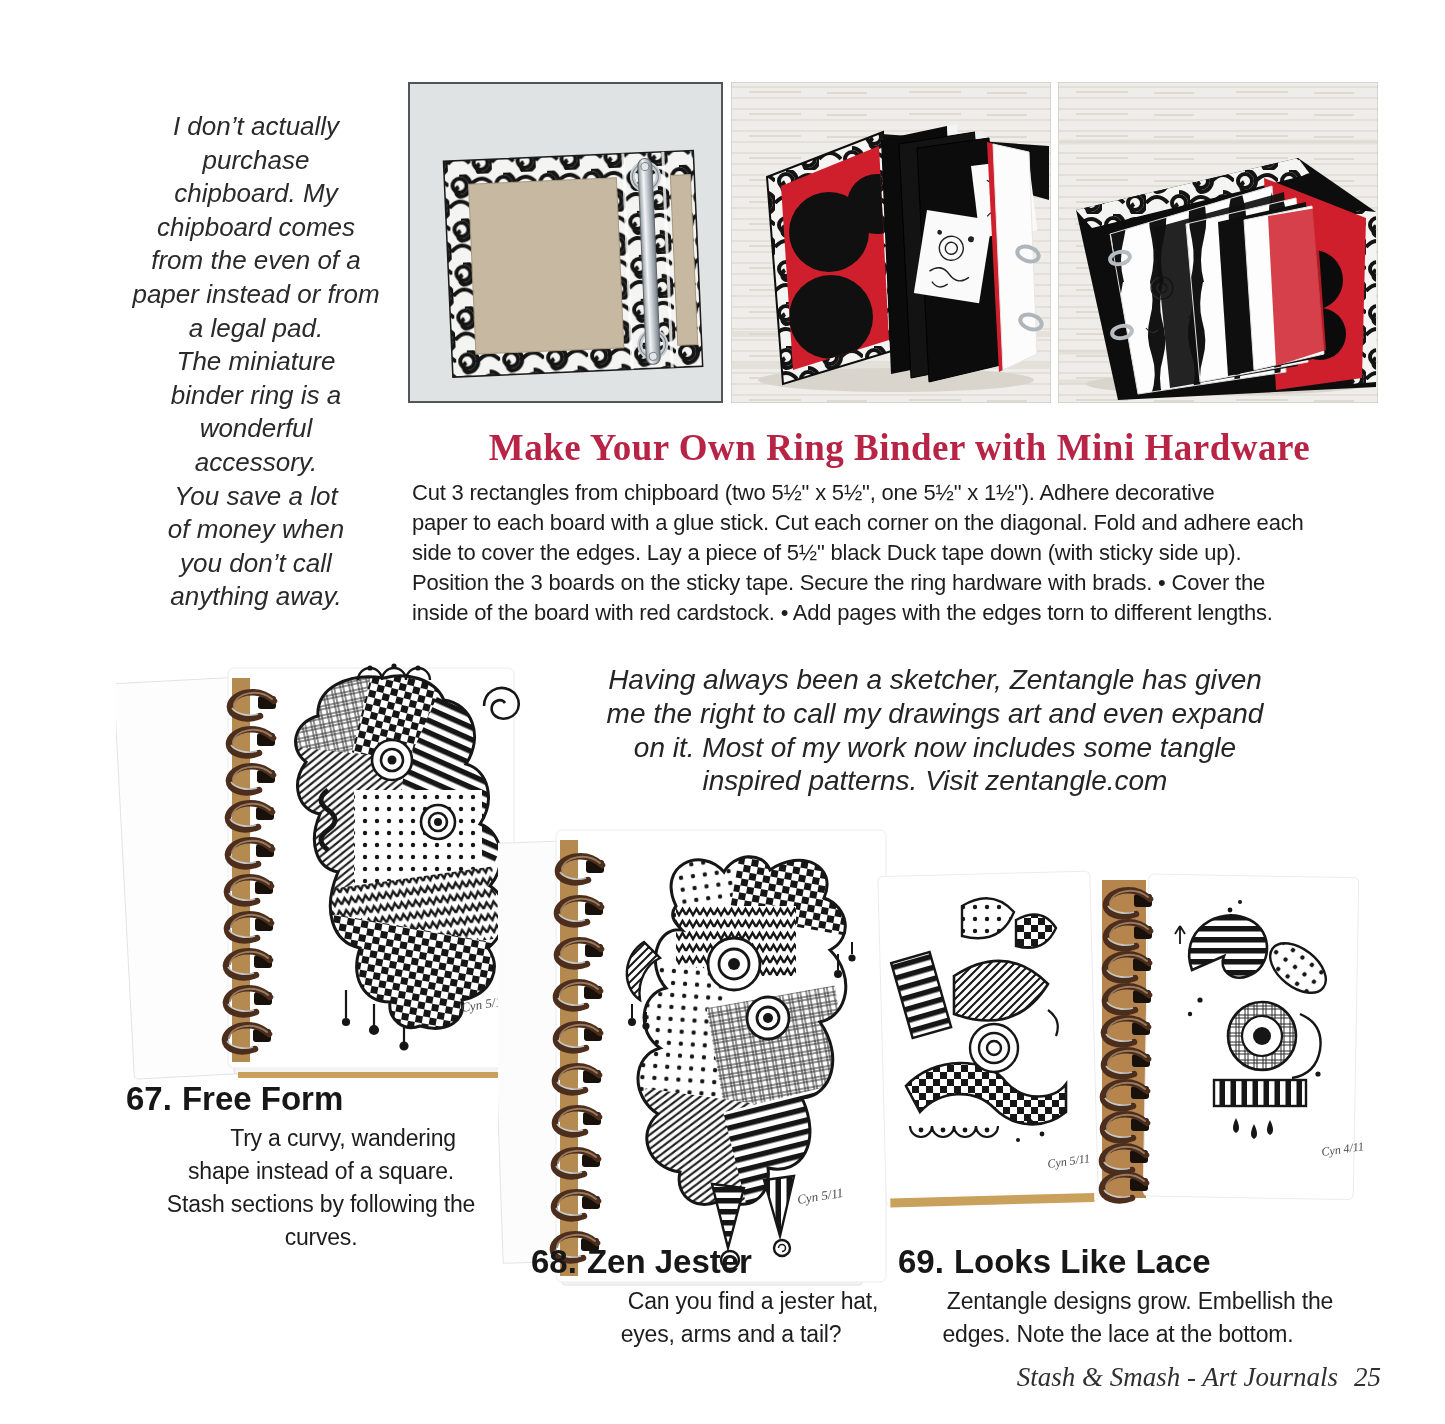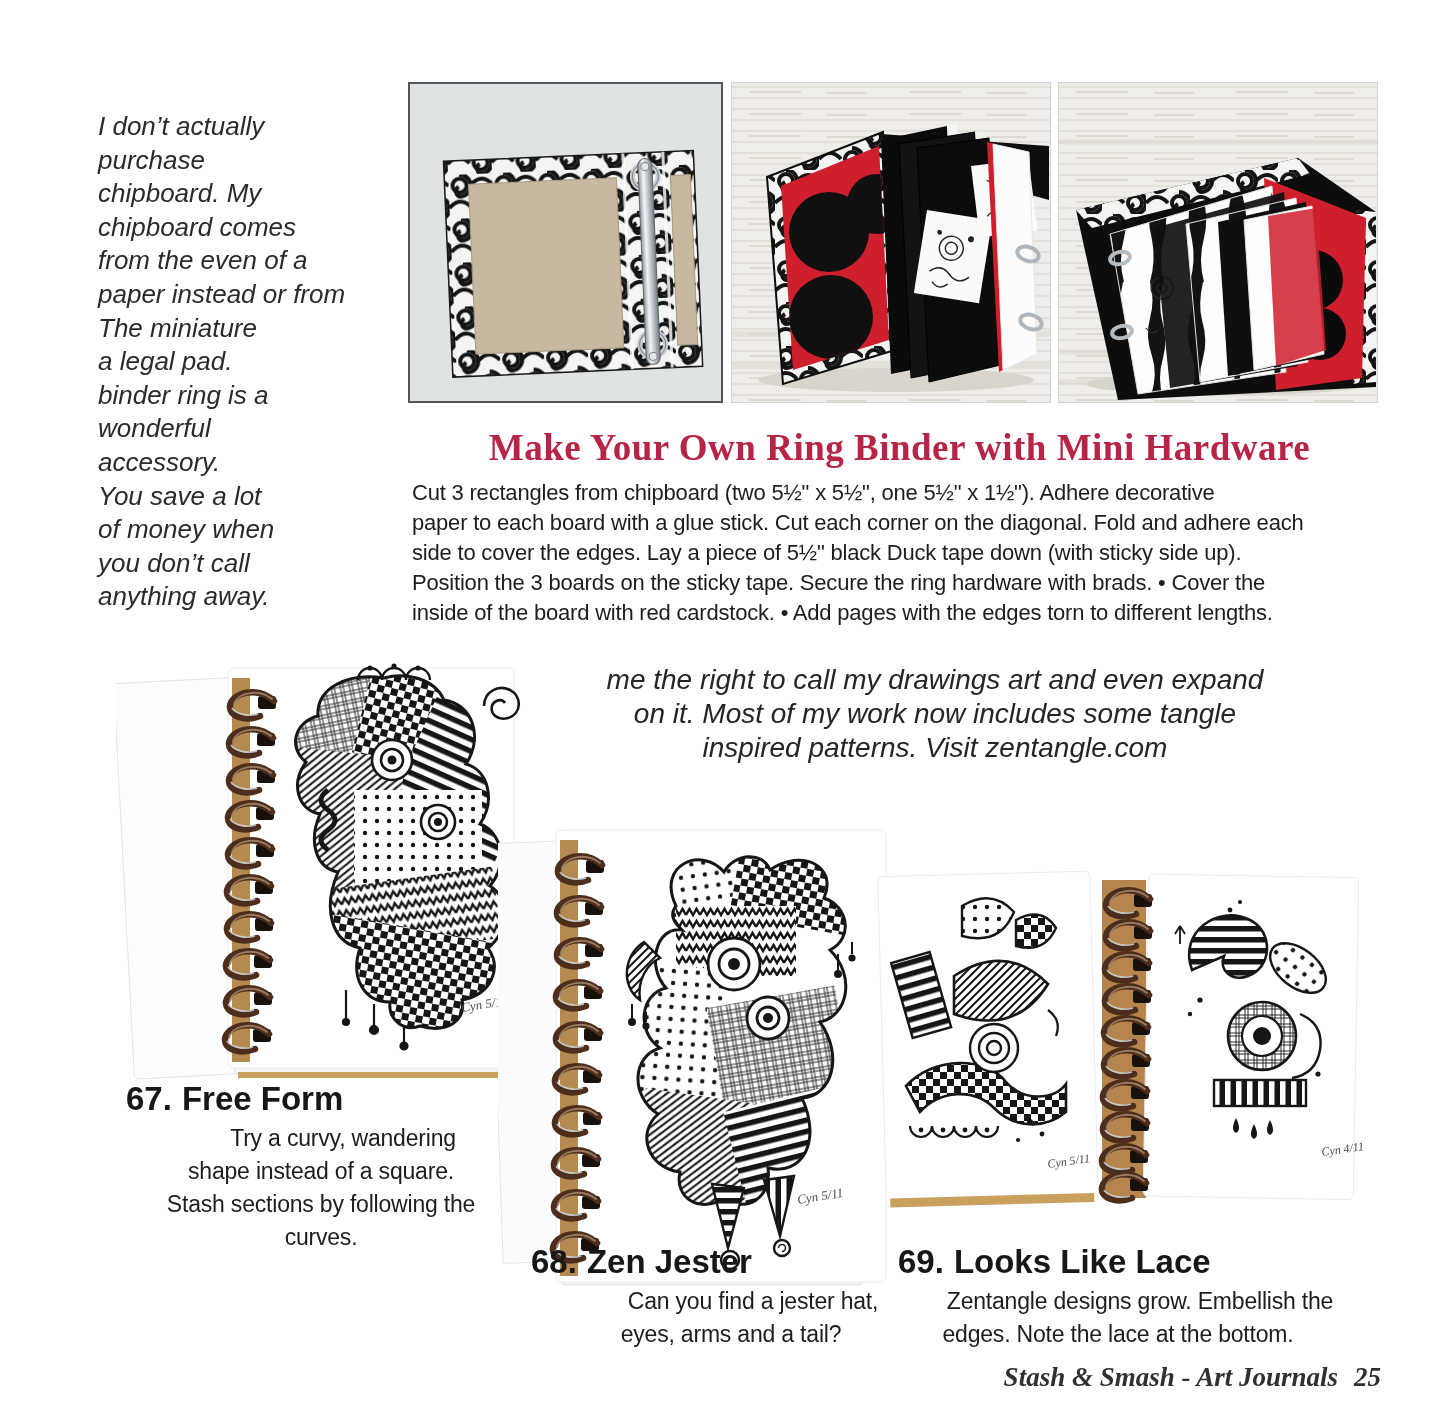--- a/index.html
+++ b/index.html
@@ -1,20 +1,20 @@
 <!DOCTYPE html>
 <html><head>
 <meta charset="utf-8">
 <style>
   html,body{margin:0;padding:0;background:#ffffff;}
   .page{position:relative;width:1445px;height:1424px;background:#fff;overflow:hidden;
         font-family:"Liberation Sans",sans-serif;color:#231f20;}
 
   
-  .left-quote{position:absolute;left:98px;top:110px;width:316px;text-align:left;
+  .left-quote{position:absolute;left:98px;top:110px;width:316px;text-align:center;
               font-style:italic;font-size:26px;line-height:33.6px;color:#2a2a2a;}
 
   
   .photo{position:absolute;top:82px;}
   #photo1{left:408px;}
   #photo2{left:731px;}
   #photo3{left:1058px;}
 
   
   .heading{position:absolute;left:412px;top:426px;width:975px;margin:0;text-align:center;
@@ -39,21 +39,21 @@
   .caption h3 .num{margin-right:10px;}
   .caption{position:absolute;z-index:5;}
   .cap-line{font-size:23px;line-height:33px;letter-spacing:-.2px;color:#1d1d1d;text-align:center;}
   .cap-line.indent{padding-left:44px;}
   #caption67{left:126px;top:1080px;width:390px;}
   #caption68{left:531px;top:1243px;width:400px;}
   #caption69{left:898px;top:1243px;width:440px;}
 
   
   .footer{position:absolute;right:64px;top:1362px;font-family:"Liberation Serif",serif;
-          font-style:italic;font-size:27px;color:#303030;font-weight:bold;}
+          font-style:italic;font-size:27px;color:#303030;}
   .footer .pageno{margin-left:16px;}
 </style>
 </head>
 <body>
 
 <div class="page">
 
   <svg width="0" height="0" style="position:absolute" aria-hidden="true">
     <defs>
       <pattern id="swirl" width="44" height="44" patternUnits="userSpaceOnUse">
@@ -120,22 +120,22 @@
     </defs>
   </svg>
 
   <div class="left-quote">
     <div class="line">I don’t actually</div>
     <div class="line">purchase</div>
     <div class="line">chipboard. My</div>
     <div class="line">chipboard comes</div>
     <div class="line">from the even of a</div>
     <div class="line">paper instead or from</div>
+    <div class="line">a legal pad.</div>
     <div class="line">The miniature</div>
-    <div class="line">a legal pad.</div>
     <div class="line">binder ring is a</div>
     <div class="line">wonderful</div>
     <div class="line">accessory.</div>
     <div class="line">You save a lot</div>
     <div class="line">of money when</div>
     <div class="line">you don’t call</div>
     <div class="line">anything away.</div>
   </div>
 
   <div class="photo" id="photo1">
@@ -252,20 +252,21 @@
   <h1 class="heading">Make Your Own Ring Binder with Mini Hardware</h1>
   <div class="instructions">
     <div class="line">Cut 3 rectangles from chipboard (two 5½" x 5½", one 5½" x 1½"). Adhere decorative</div>
     <div class="line">paper to each board with a glue stick. Cut each corner on the diagonal. Fold and adhere each</div>
     <div class="line">side to cover the edges. Lay a piece of 5½" black Duck tape down (with sticky side up).</div>
     <div class="line">Position the 3 boards on the sticky tape. Secure the ring hardware with brads. • Cover the</div>
     <div class="line">inside of the board with red cardstock. • Add pages with the edges torn to different lengths.</div>
   </div>
 
   <div class="mid-quote">
+    <div class="line">Having always been a sketcher, Zentangle has given</div>
     <div class="line">me the right to call my drawings art and even expand</div>
     <div class="line">on it. Most of my work now includes some tangle</div>
     <div class="line">inspired patterns. Visit zentangle.com</div>
   </div>
 
   <div class="book" id="bookA">
     <svg width="412" height="452">
       <defs>
         <path id="pathA" d="M96 6 C 60 0, 28 16, 30 44 C 6 50, 0 76, 18 90 C 2 112, 10 138, 32 142 C 20 170, 28 196, 50 200 C 34 238, 44 270, 72 276 C 62 306, 76 330, 102 330 C 100 348, 116 360, 132 354 C 160 362, 178 348, 174 328 C 204 322, 214 296, 200 276 C 222 258, 222 226, 202 214 C 220 192, 214 160, 192 152 C 208 128, 200 98, 178 92 C 196 64, 184 32, 156 28 C 146 6, 118 0, 96 6 Z"></path>
         <clipPath id="clipA">

